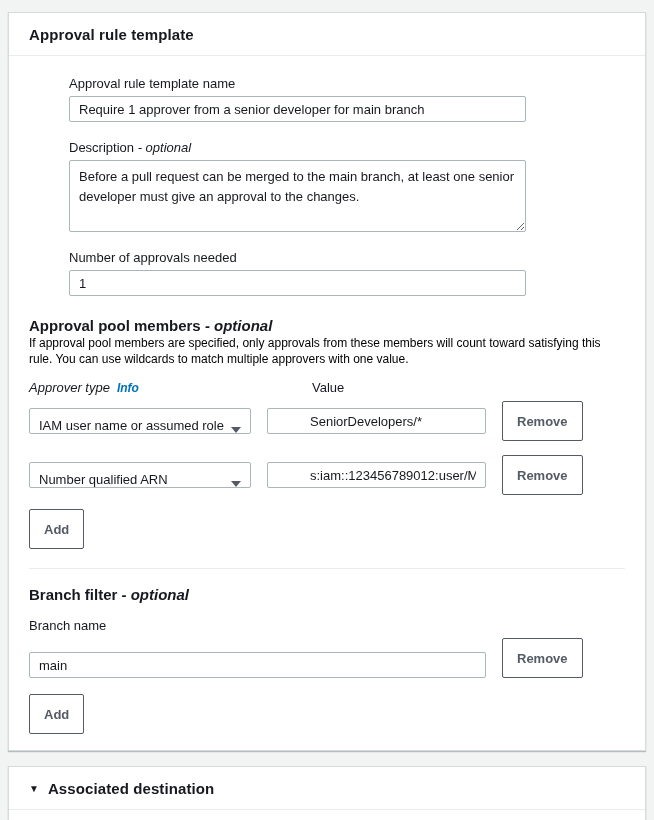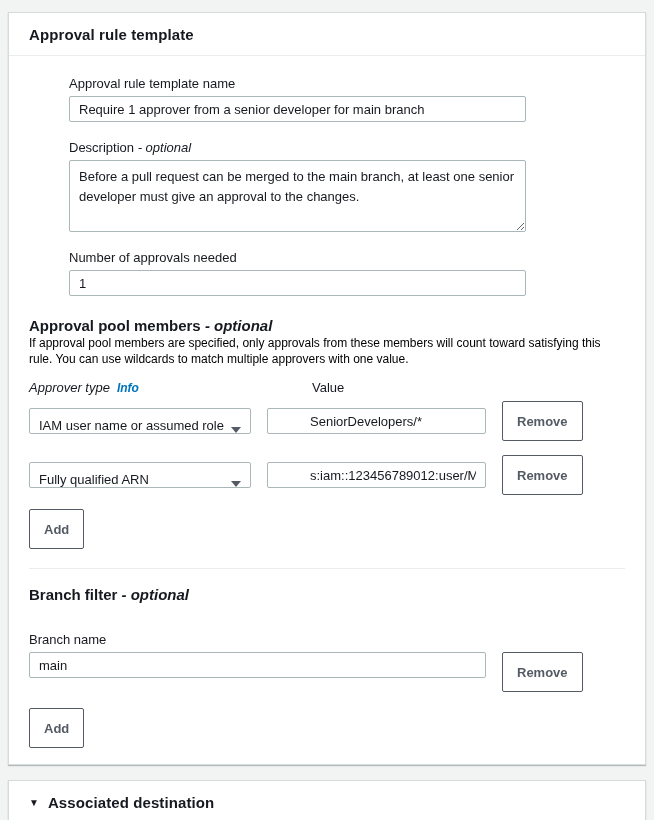--- a/index.html
+++ b/index.html
@@ -114,21 +114,21 @@
     font-size: 13px;
     font-family: inherit;
     height: 40px;
     padding: 0 14px;
     cursor: pointer;
   }
   .btn.remove { min-width: 76px; flex: none; }
 
   .divider { border: none; border-top: 1px solid #eaeded; margin: 19px 0 17px 0; }
 
-  .branch-row { display: flex; gap: 16px; align-items: flex-start; }
+  .branch-row { display: flex; gap: 16px; align-items: flex-end; }
 
   .repo-select { width: 457px; margin-bottom: 10px; }
 </style>
 </head>
 <body>
 
 <div class="page">
 
   <div class="card">
     <div class="card-header">
@@ -172,39 +172,39 @@
           <div class="select-box">
             <span>IAM user name or assumed role</span>
             <span class="caret"></span>
           </div>
           <input class="text-input value-input" type="text" value="SeniorDevelopers/*" style="">
           <button class="btn remove">Remove</button>
         </div>
 
         <div class="member-row">
           <div class="select-box">
-            <span>Fully qualified ARN</span>
+            <span>Number qualified ARN</span>
             <span class="caret"></span>
           </div>
           <input class="text-input value-input" type="text" value="s:iam::123456789012:user/Mary_Major" style="">
           <button class="btn remove">Remove</button>
         </div>
 
         <button class="btn">Add</button>
       </div>
 
       <hr class="divider">
 
       <div>
         <div class="section-heading">
           <span>Branch filter</span>
           <span class="opt"> <span>- optional</span></span>
         </div>
 
-        <div class="field-label" style="margin-top:29px;">Branch name</div>
+        <div class="field-label" style="margin-top:15px;">Branch name</div>
         <div class="branch-row">
           <input class="text-input" type="text" value="main" style="">
           <button class="btn remove">Remove</button>
         </div>
 
         <button class="btn" style="margin-top:16px;">Add</button>
       </div>
 
     </div>
   </div>

